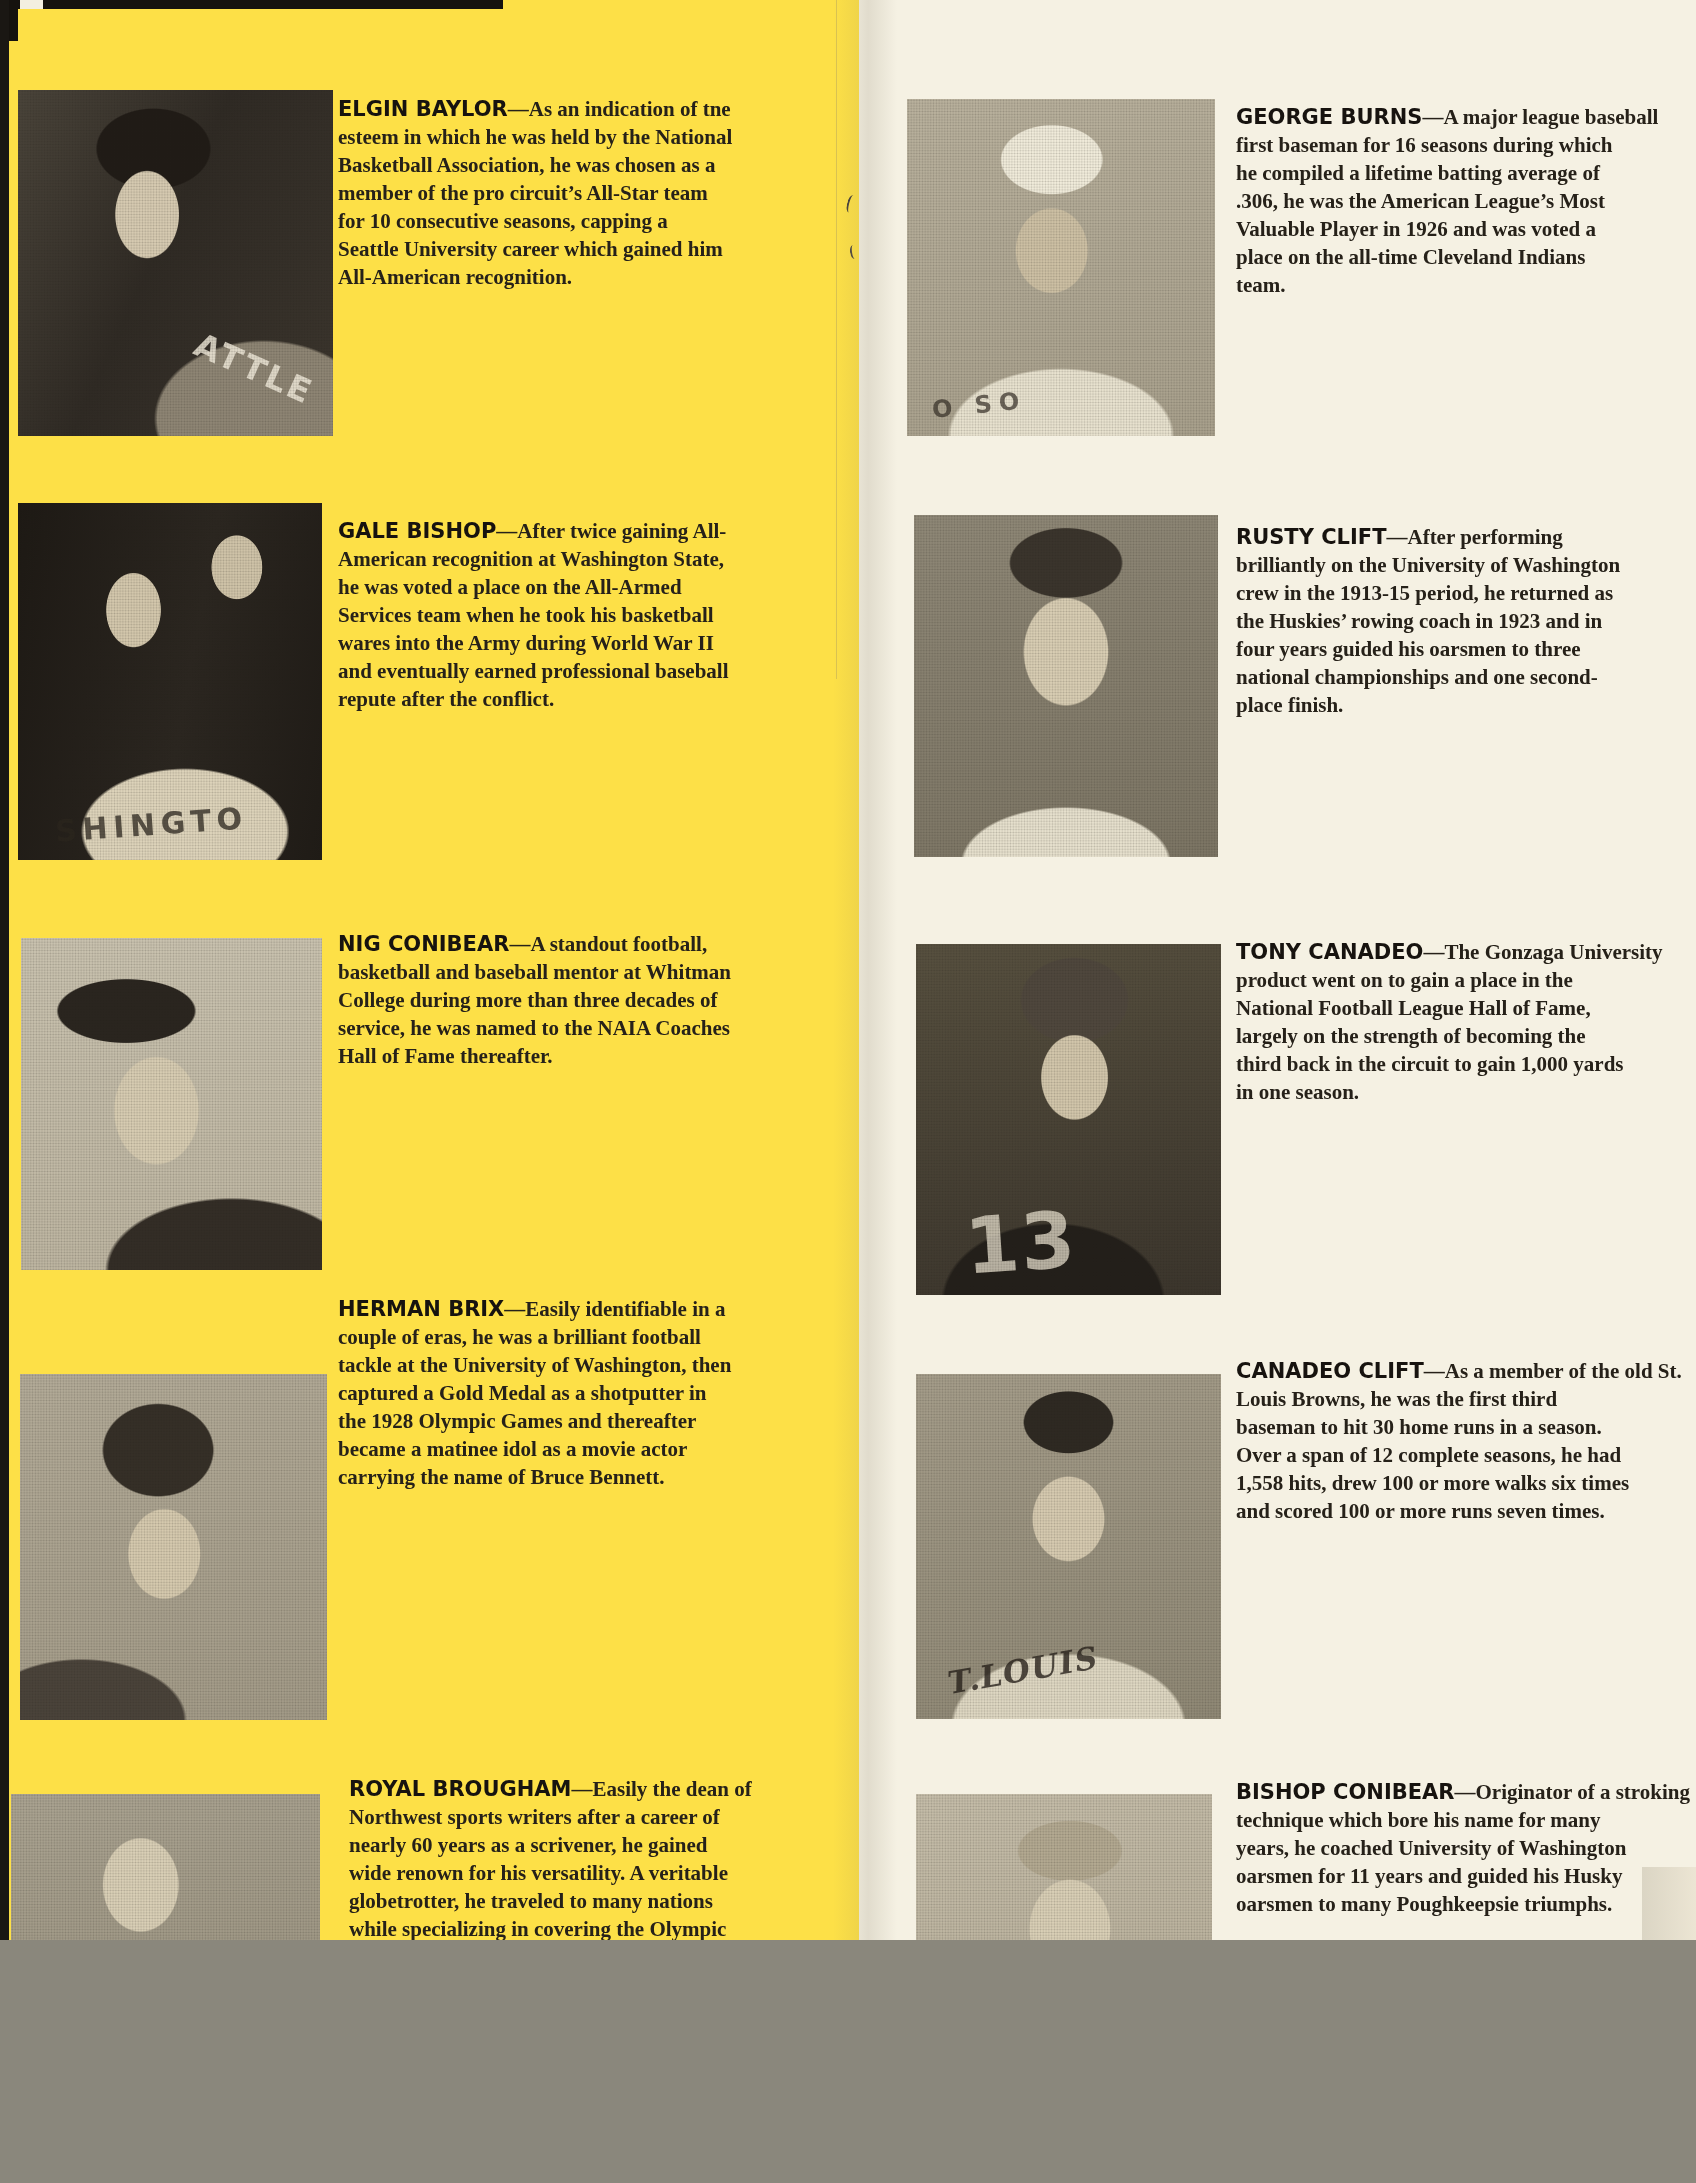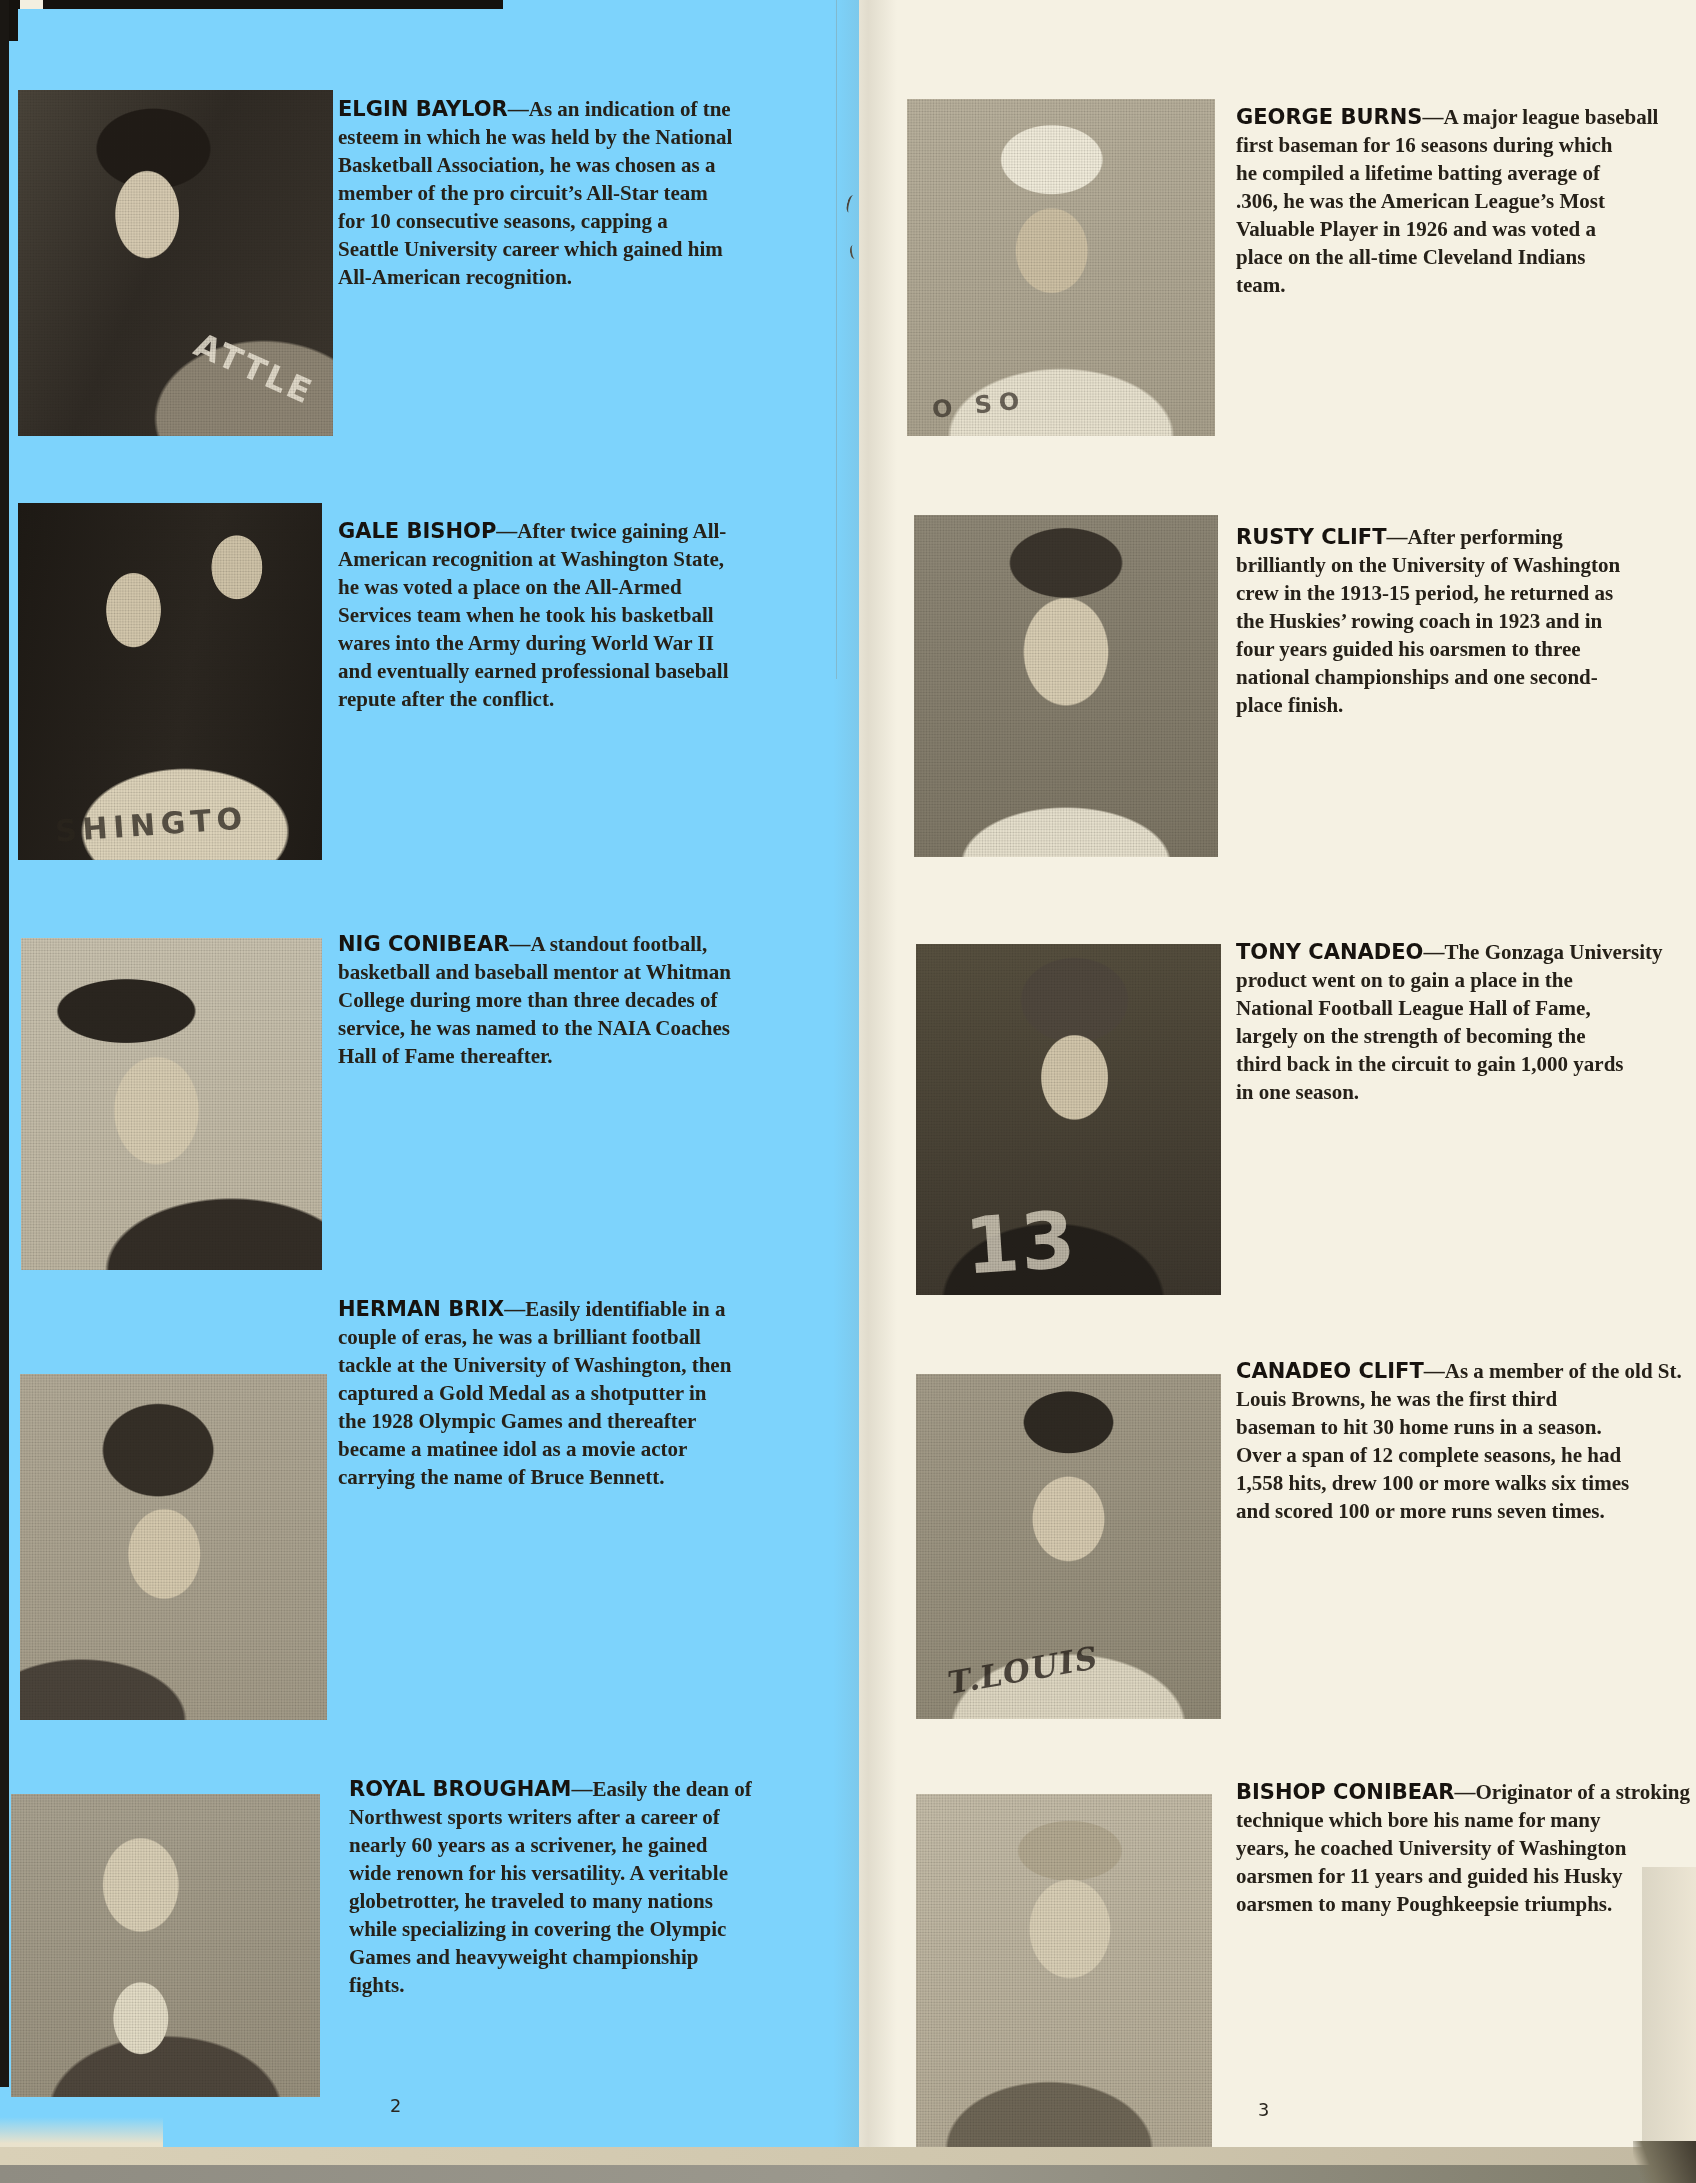--- a/index.html
+++ b/index.html
@@ -1,16 +1,16 @@
 <!DOCTYPE html>
 <html style="font-size:11.3px"><head>
 <meta charset="utf-8">
 <style>
   html,body{margin:0;padding:0;background:#8a877c;}
-  #scan{position:relative;width:1697px;height:2183px;background:#7dd3fc;overflow:hidden;
+  #scan{position:relative;width:1697px;height:1940px;background:#fde047;overflow:hidden;
         font-family:"Liberation Serif",serif;}
   .tint-right{position:absolute;left:859px;top:0;width:838px;height:2149px;background:#f5f1e3;}
   
   .top-bar{position:absolute;left:0;top:0;width:503px;height:9.2px;background:#15120e;}
   .top-bar-notch{position:absolute;left:20px;top:0;width:22.6px;height:9.2px;background:#f3efe0;}
   .corner-block{position:absolute;left:0;top:0;width:18.4px;height:41px;background:#15120e;}
   .left-strip{position:absolute;left:0;top:0;width:8.5px;height:2087px;background:#1a1713;}
   .gutter-shadow{position:absolute;left:833px;top:0;width:64px;height:2147px;
      background:linear-gradient(90deg,transparent,rgba(120,110,88,.10) 40%,rgba(120,110,88,.16) 55%,transparent);}
   .gutter-line{position:absolute;left:836px;top:0;width:1.4px;height:679px;background:rgba(140,130,105,.30);}

